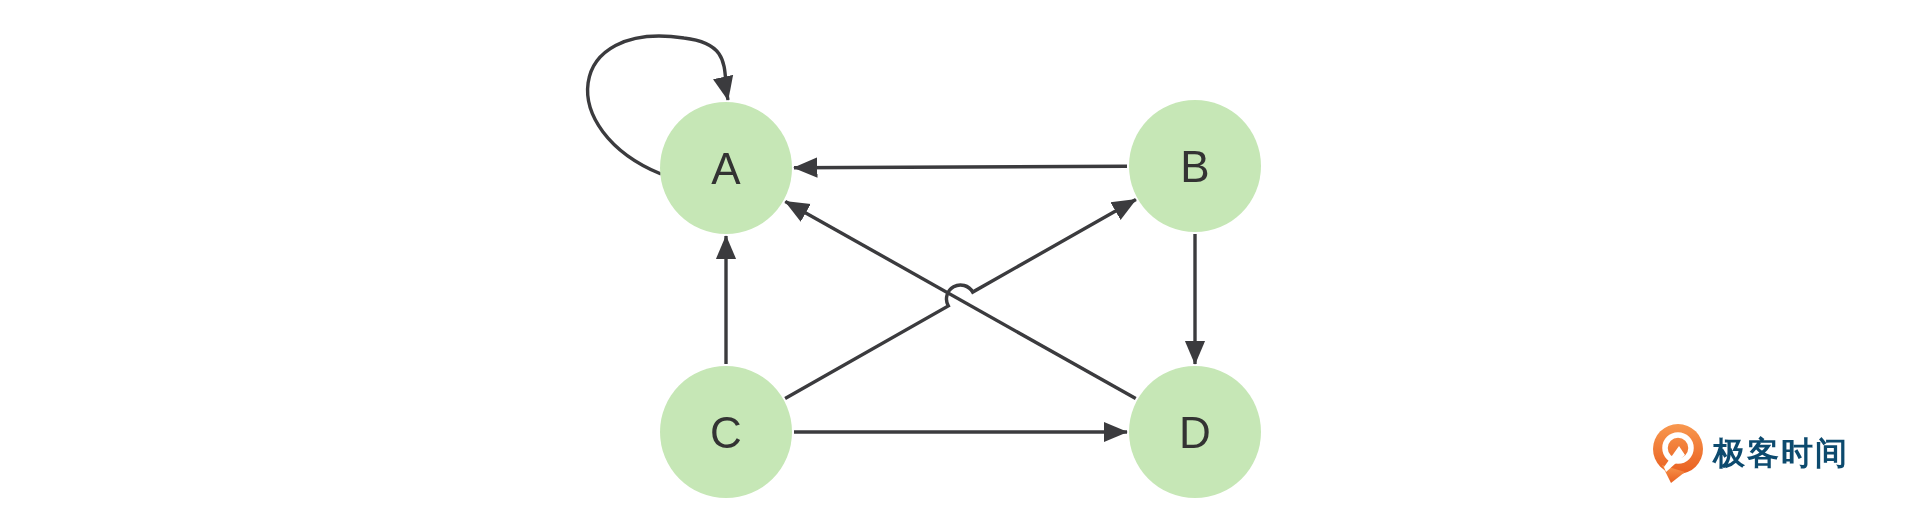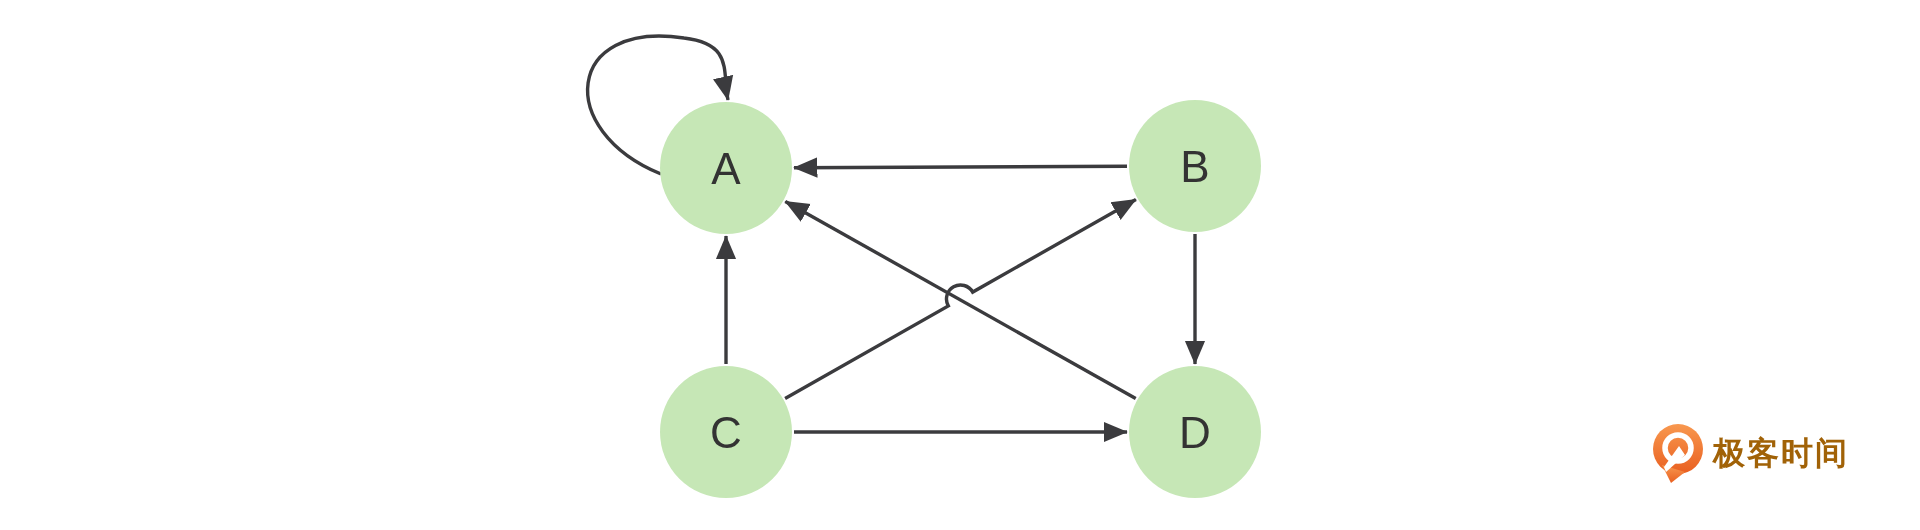--- a/index.html
+++ b/index.html
@@ -61,16 +61,16 @@
         <linearGradient id="gt-grad" x1="0" y1="0" x2="0" y2="1">
           <stop id="gt-stop-top" offset="0" stop-color="#f8984f"></stop>
           <stop id="gt-stop-bottom" offset="1" stop-color="#e95f20"></stop>
         </linearGradient>
       </defs>
       <circle cx="26" cy="25" r="25" fill="url(#gt-grad)"></circle>
       <polygon points="10,41 33,48 19,59" fill="url(#gt-grad)"></polygon>
       <circle id="gt-ring" cx="26" cy="24" r="13" fill="none" stroke-width="5.5" stroke="#ffffff"></circle>
       <polygon id="gt-tail" points="27,22 33,31 14,48 12,43" fill="#ffffff"></polygon>
     </svg>
-    <span class="wm-text" style="color: #a16207;">极客时间</span>
+    <span class="wm-text" style="color: #0c4a6e;">极客时间</span>
   </div>
 
 </div>
 
 </body></html>

